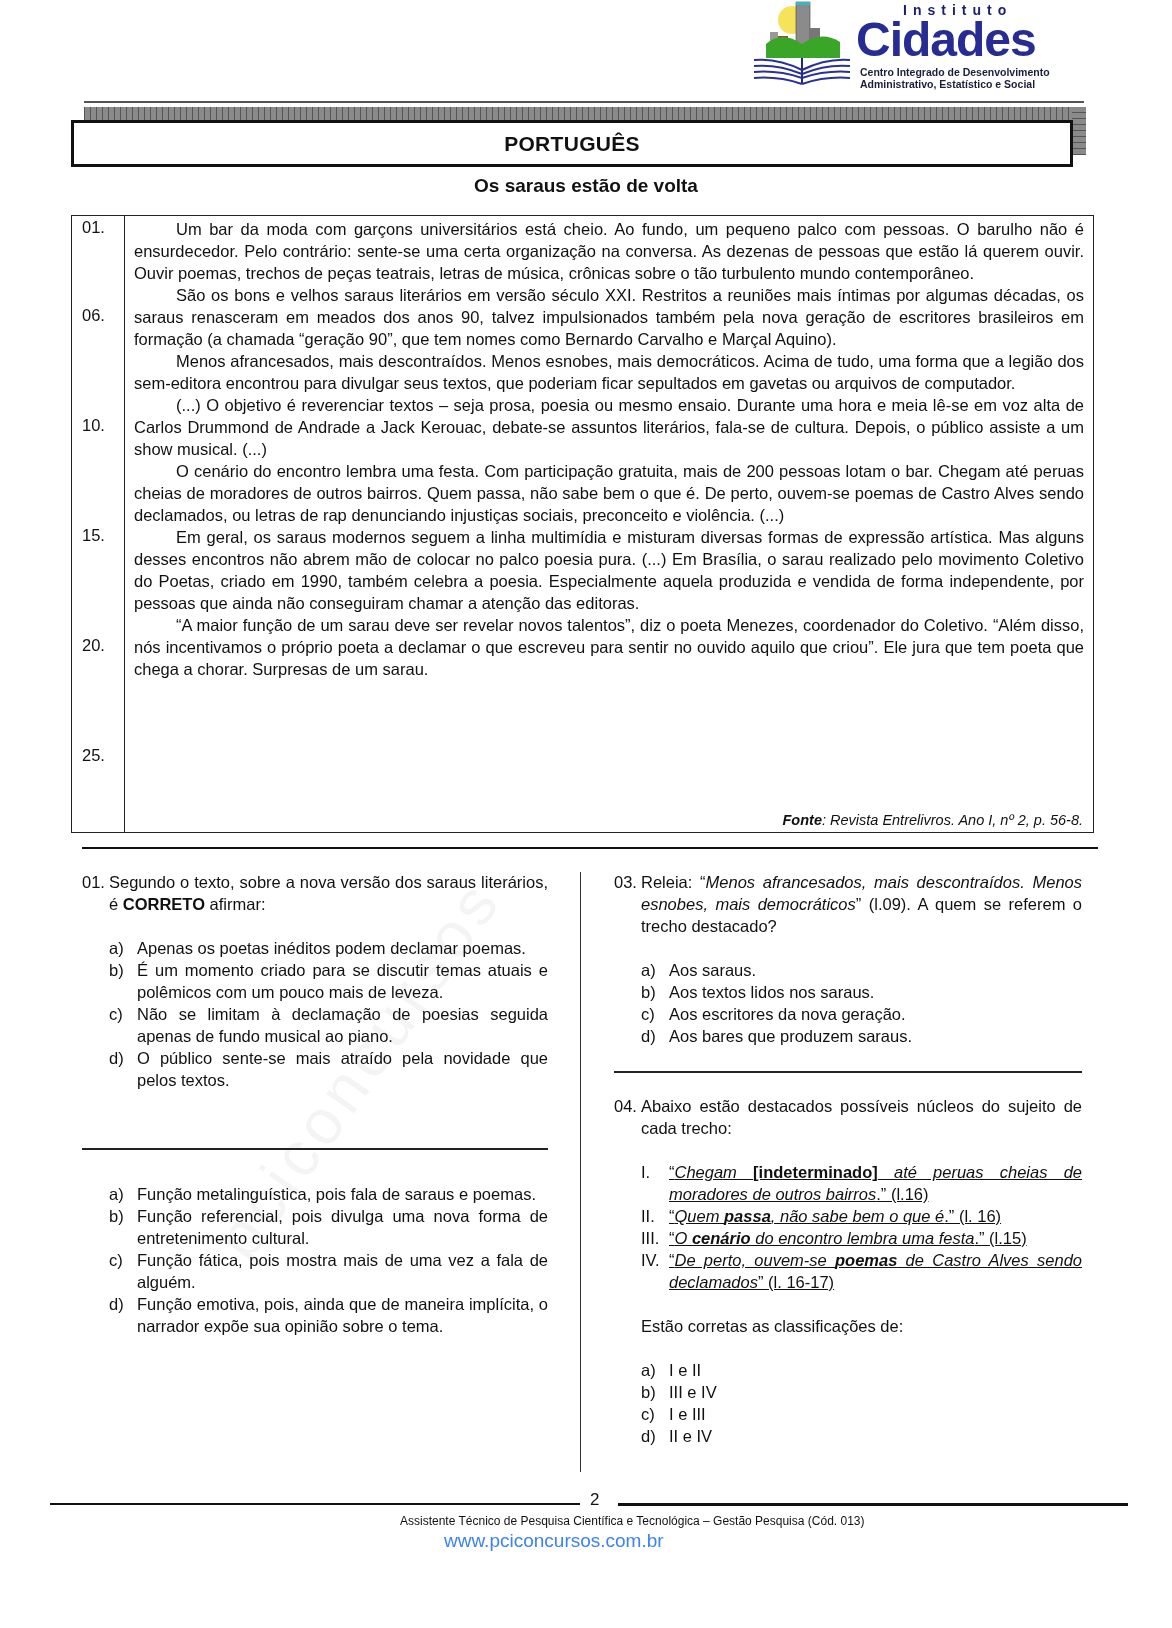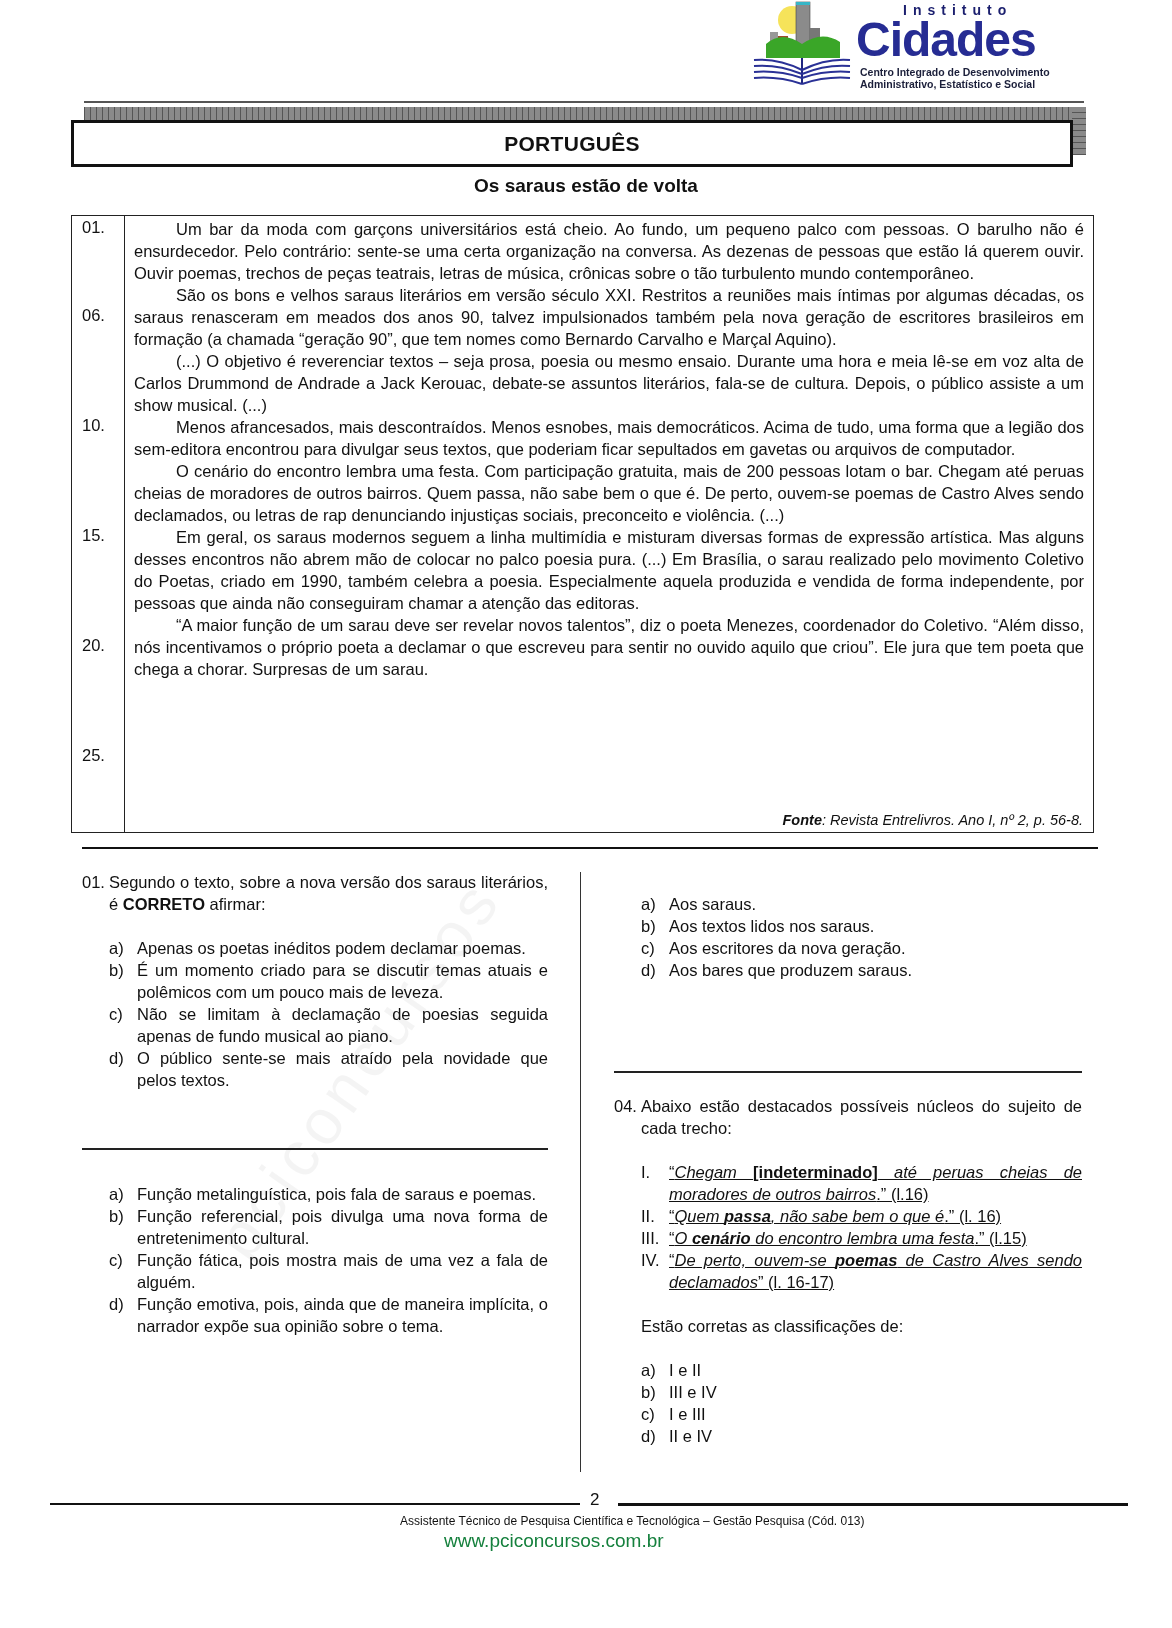--- a/index.html
+++ b/index.html
@@ -65,21 +65,21 @@
   .item-text { flex: 1; text-decoration: underline; }
   .hl { font-weight: bold; text-decoration: underline; }
   .it { font-style: italic; }
   .prompt { margin: 22px 0 0 27px; }
 
   
   .foot-rule-l { position: absolute; left: 50px; top: 1503px; width: 530px; height: 1.5px; background: #111; }
   .foot-rule-r { position: absolute; left: 618px; top: 1503px; width: 510px; height: 2.5px; background: #111; }
   .page-num { position: absolute; left: 590px; top: 1490px; font-size: 17px; }
   .footer-text { position: absolute; left: 400px; top: 1514px; font-size: 12px; }
-  .footer-url { position: absolute; left: 444px; top: 1530px; font-size: 19px; color: #15803d; }
+  .footer-url { position: absolute; left: 444px; top: 1530px; font-size: 19px; color: #3b82f6; }
 
   .watermark { position: absolute; left: 200px; top: 1230px; font-size: 64px; color: rgba(0,0,0,0.045);
                transform: rotate(-55deg); transform-origin: left top; letter-spacing: 6px; pointer-events: none; }
 </style>
 </head>
 <body>
 
 <div class="logo">
   <svg class="logo-art" viewBox="0 0 100 88">
     <circle cx="40" cy="20" r="14" fill="#f6e35a"></circle>
@@ -120,22 +120,22 @@
     <span class="line-num" style="top:2px">01.</span>
     <span class="line-num" style="top:90px">06.</span>
     <span class="line-num" style="top:200px">10.</span>
     <span class="line-num" style="top:310px">15.</span>
     <span class="line-num" style="top:420px">20.</span>
     <span class="line-num" style="top:530px">25.</span>
   </div>
   <div class="text-col">
     <p>Um bar da moda com garçons universitários está cheio. Ao fundo, um pequeno palco com pessoas. O barulho não é ensurdecedor. Pelo contrário: sente-se uma certa organização na conversa. As dezenas de pessoas que estão lá querem ouvir. Ouvir poemas, trechos de peças teatrais, letras de música, crônicas sobre o tão turbulento mundo contemporâneo.</p>
     <p>São os bons e velhos saraus literários em versão século XXI. Restritos a reuniões mais íntimas por algumas décadas, os saraus renasceram em meados dos anos 90, talvez impulsionados também pela nova geração de escritores brasileiros em formação (a chamada “geração 90”, que tem nomes como Bernardo Carvalho e Marçal Aquino).</p>
+    <p>Menos afrancesados, mais descontraídos. Menos esnobes, mais democráticos. Acima de tudo, uma forma que a legião dos sem-editora encontrou para divulgar seus textos, que poderiam ficar sepultados em gavetas ou arquivos de computador.</p>
     <p>(...) O objetivo é reverenciar textos – seja prosa, poesia ou mesmo ensaio. Durante uma hora e meia lê-se em voz alta de Carlos Drummond de Andrade a Jack Kerouac, debate-se assuntos literários, fala-se de cultura. Depois, o público assiste a um show musical. (...)</p>
-    <p>Menos afrancesados, mais descontraídos. Menos esnobes, mais democráticos. Acima de tudo, uma forma que a legião dos sem-editora encontrou para divulgar seus textos, que poderiam ficar sepultados em gavetas ou arquivos de computador.</p>
     <p>O cenário do encontro lembra uma festa. Com participação gratuita, mais de 200 pessoas lotam o bar. Chegam até peruas cheias de moradores de outros bairros. Quem passa, não sabe bem o que é. De perto, ouvem-se poemas de Castro Alves sendo declamados, ou letras de rap denunciando injustiças sociais, preconceito e violência. (...)</p>
     <p>Em geral, os saraus modernos seguem a linha multimídia e misturam diversas formas de expressão artística. Mas alguns desses encontros não abrem mão de colocar no palco poesia pura. (...) Em Brasília, o sarau realizado pelo movimento Coletivo do Poetas, criado em 1990, também celebra a poesia. Especialmente aquela produzida e vendida de forma independente, por pessoas que ainda não conseguiram chamar a atenção das editoras.</p>
     <p>“A maior função de um sarau deve ser revelar novos talentos”, diz o poeta Menezes, coordenador do Coletivo. “Além disso, nós incentivamos o próprio poeta a declamar o que escreveu para sentir no ouvido aquilo que criou”. Ele jura que tem poeta que chega a chorar. Surpresas de um sarau.</p>
   </div>
   <div class="source">
     <b>Fonte</b><span>: Revista Entrelivros. Ano I, nº 2, p. 56-8.</span>
   </div>
 </div>
 
 <div class="mid-rule"></div>
@@ -183,20 +183,24 @@
         <span class="opt-text">Função fática, pois mostra mais de uma vez a fala de alguém.</span>
       </div>
     <div class="option">
         <span class="opt-letter">d)</span>
         <span class="opt-text">Função emotiva, pois, ainda que de maneira implícita, o narrador expõe sua opinião sobre o tema.</span>
       </div>
   </div>
 </div>
 
 <div class="question q-right" style="top:871px">
+  <div class="q-stem">
+    <span class="q-num">03.</span>
+    <span class="q-text"><span>Releia: “</span><i>Menos afrancesados, mais descontraídos. Menos esnobes, mais democráticos</i><span>” (l.09). A quem se referem o trecho destacado?</span></span>
+  </div>
   <div class="options">
     <div class="option">
         <span class="opt-letter">a)</span>
         <span class="opt-text">Aos saraus.</span>
       </div>
     <div class="option">
         <span class="opt-letter">b)</span>
         <span class="opt-text">Aos textos lidos nos saraus.</span>
       </div>
     <div class="option">

